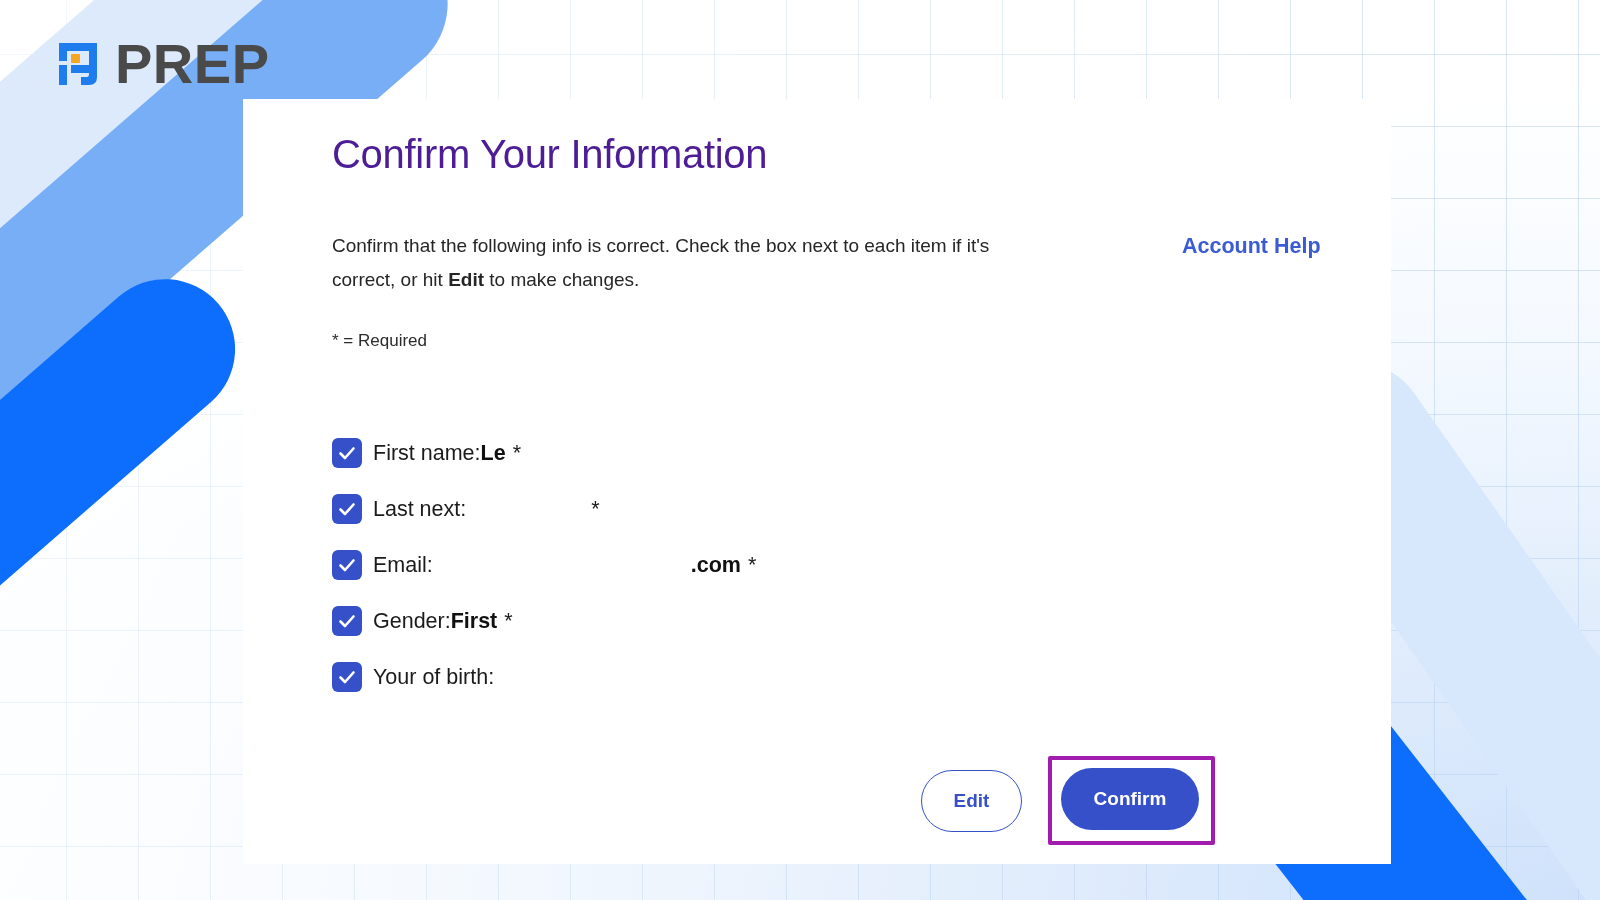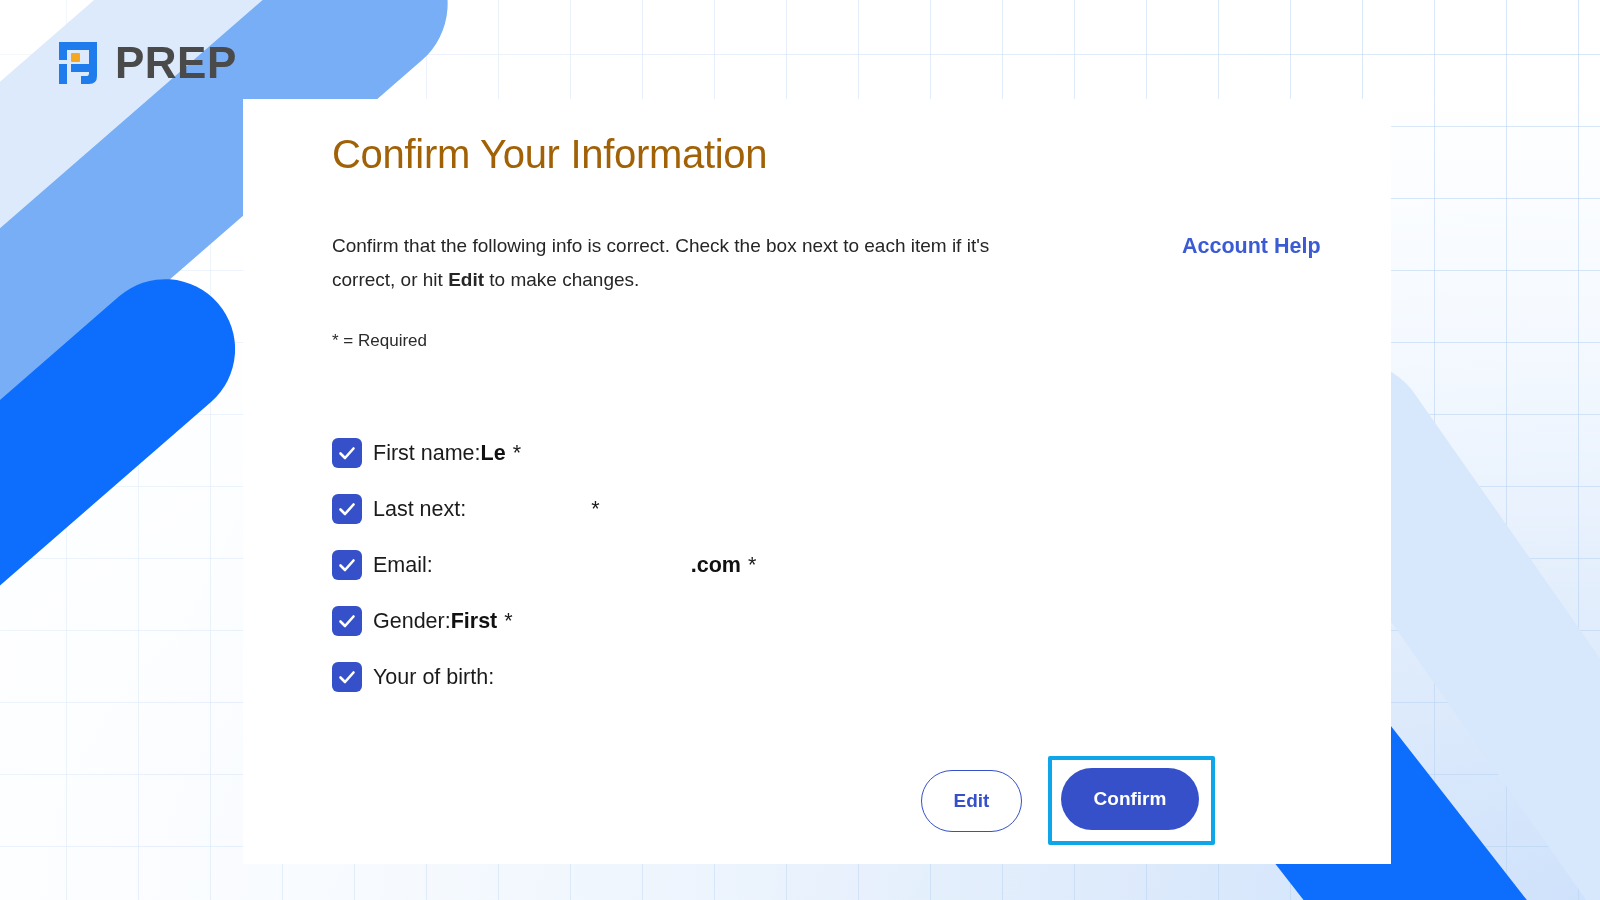--- a/index.html
+++ b/index.html
@@ -126,21 +126,21 @@
     left: 51px;
     top: 36px;
     display: flex;
     align-items: center;
     gap: 10px;
   }
 
   .logo-mark { width: 54px; height: 54px; display: block; }
 
   .logo-word {
-    font-size: 44px;
+    font-size: 56px;
     font-weight: 700;
     letter-spacing: 0.5px;
     color: #4a4a4a;
     line-height: 1;
   }
 
   
   .card {
     position: absolute;
     left: 243px;
@@ -158,21 +158,21 @@
     width: 1000px;
     height: 100%;
   }
 
   .page-title {
     position: absolute;
     left: 0;
     top: 33px;
     font-size: 40px;
     font-weight: 400;
-    color: #a16207;
+    color: #4c1d95;
     letter-spacing: -0.3px;
     white-space: nowrap;
     text-align: right;
   }
 
   .intro {
     position: absolute;
     left: 0;
     top: 130px;
     width: 690px;
@@ -292,21 +292,21 @@
     width: 101px;
     height: 62px;
     background: #ffffff;
     border: 1.5px solid #3550c9;
     color: #3550c9;
   }
 
   .confirm-wrap {
     position: relative;
     padding: 8px 12px 11px 9px;
-    border: 4px solid #0ea5e9;
+    border: 4px solid #a21caf;
     border-radius: 2px;
   }
 
   .btn-confirm {
     width: 138px;
     height: 62px;
     background: #3550c9;
     border: none;
     color: #ffffff;
   }

